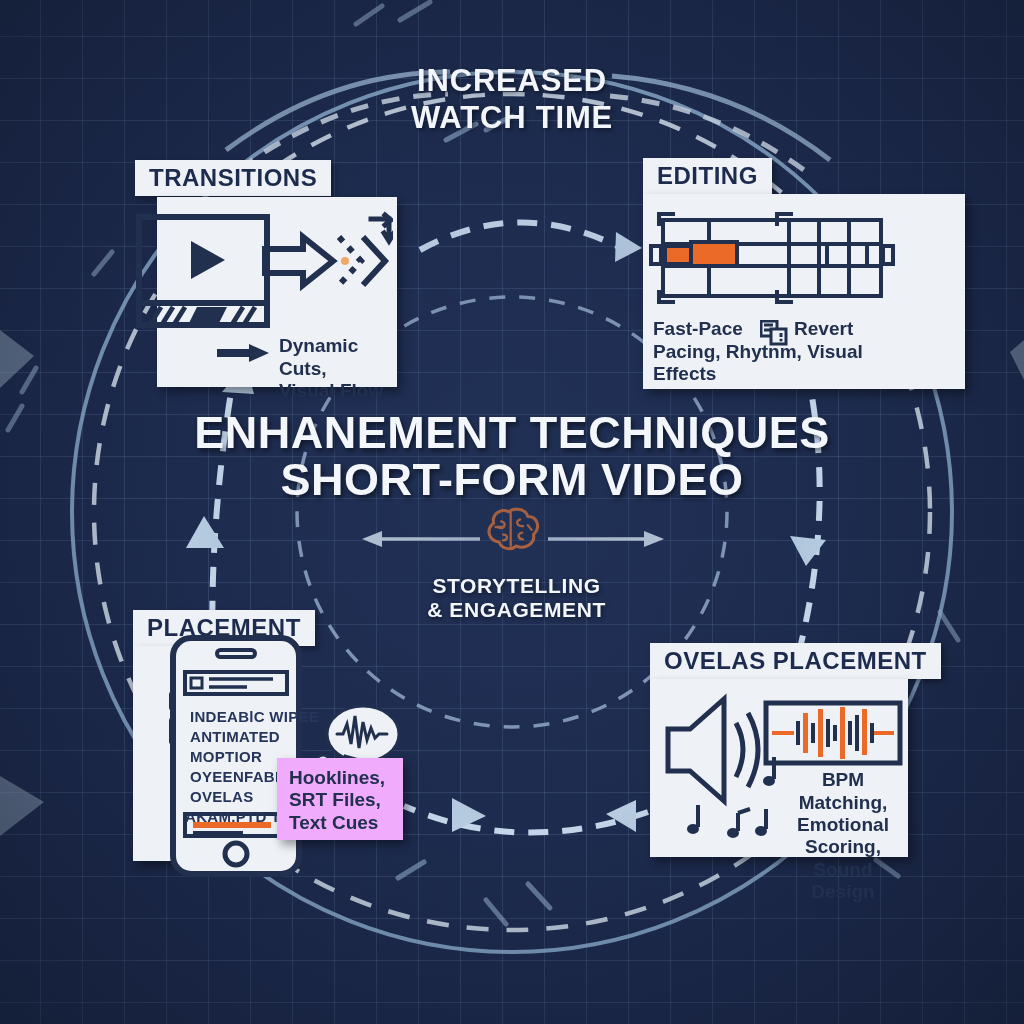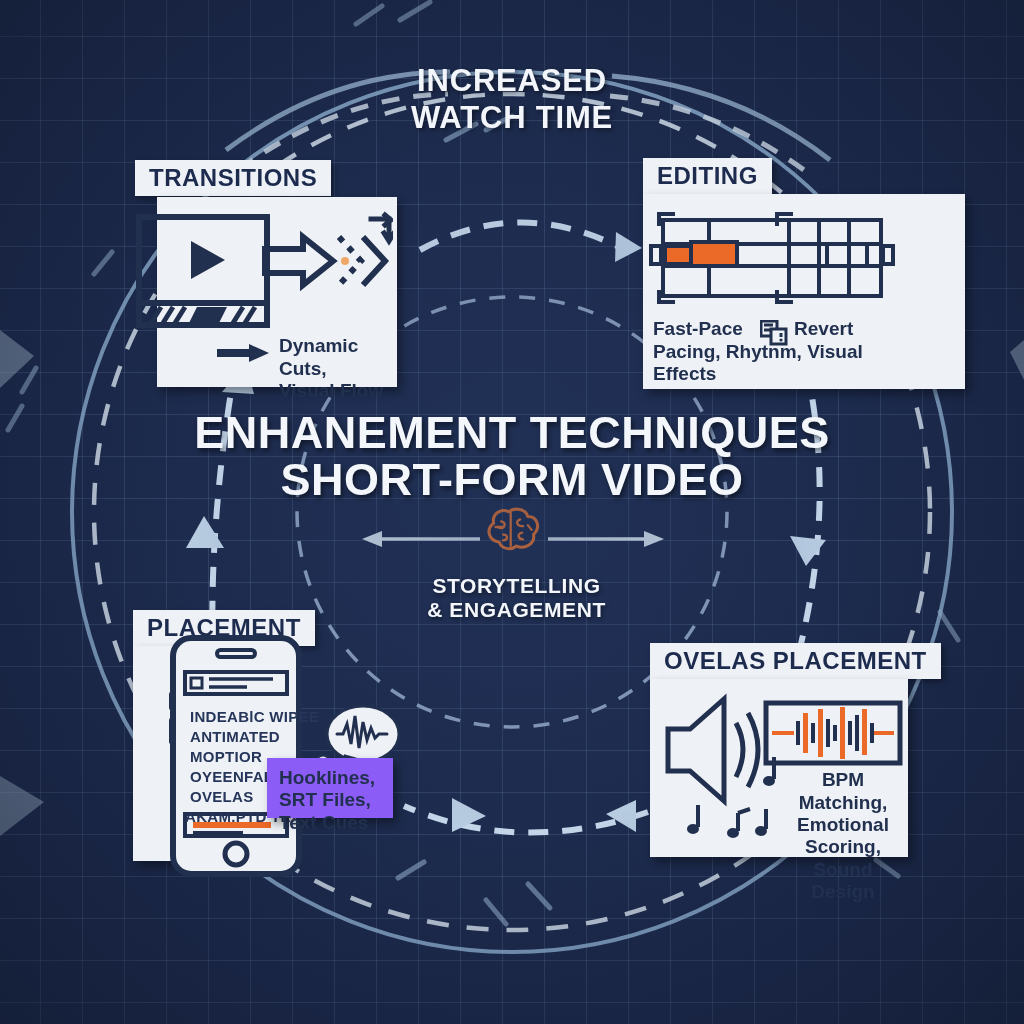--- a/index.html
+++ b/index.html
@@ -66,22 +66,22 @@
   #ed-art{position:absolute;left:6px;top:10px;}
   #ed-cap{position:absolute;left:10px;top:124px;width:250px;}
   #ed-icon{position:absolute;left:117px;top:126px;}
 
   
   #p-captions{left:133px;top:610px;}
   #p-captions .panel-body{width:128px;height:215px;}
   #phone{position:absolute;left:36px;top:24px;}
   #cap-bubble{position:absolute;left:176px;top:92px;}
   #cap-callout{
-    position:absolute;left:134px;top:148px;width:126px;height:60px;
-    background:#8b5cf6;box-shadow:4px 5px 9px rgba(0,0,0,0.38);
+    position:absolute;left:144px;top:148px;width:126px;height:82px;
+    background:#f0abfc;box-shadow:4px 5px 9px rgba(0,0,0,0.38);
   }
   #cap-callout .cap{padding:9px 0 0 12px;}
   .phone-line{
     position:absolute;color:#26355a;font-weight:bold;font-size:15px;
     letter-spacing:0.3px;white-space:nowrap;
   }
 
   
   #p-music{left:650px;top:643px;}
   #p-music .panel-body{width:258px;height:178px;}

